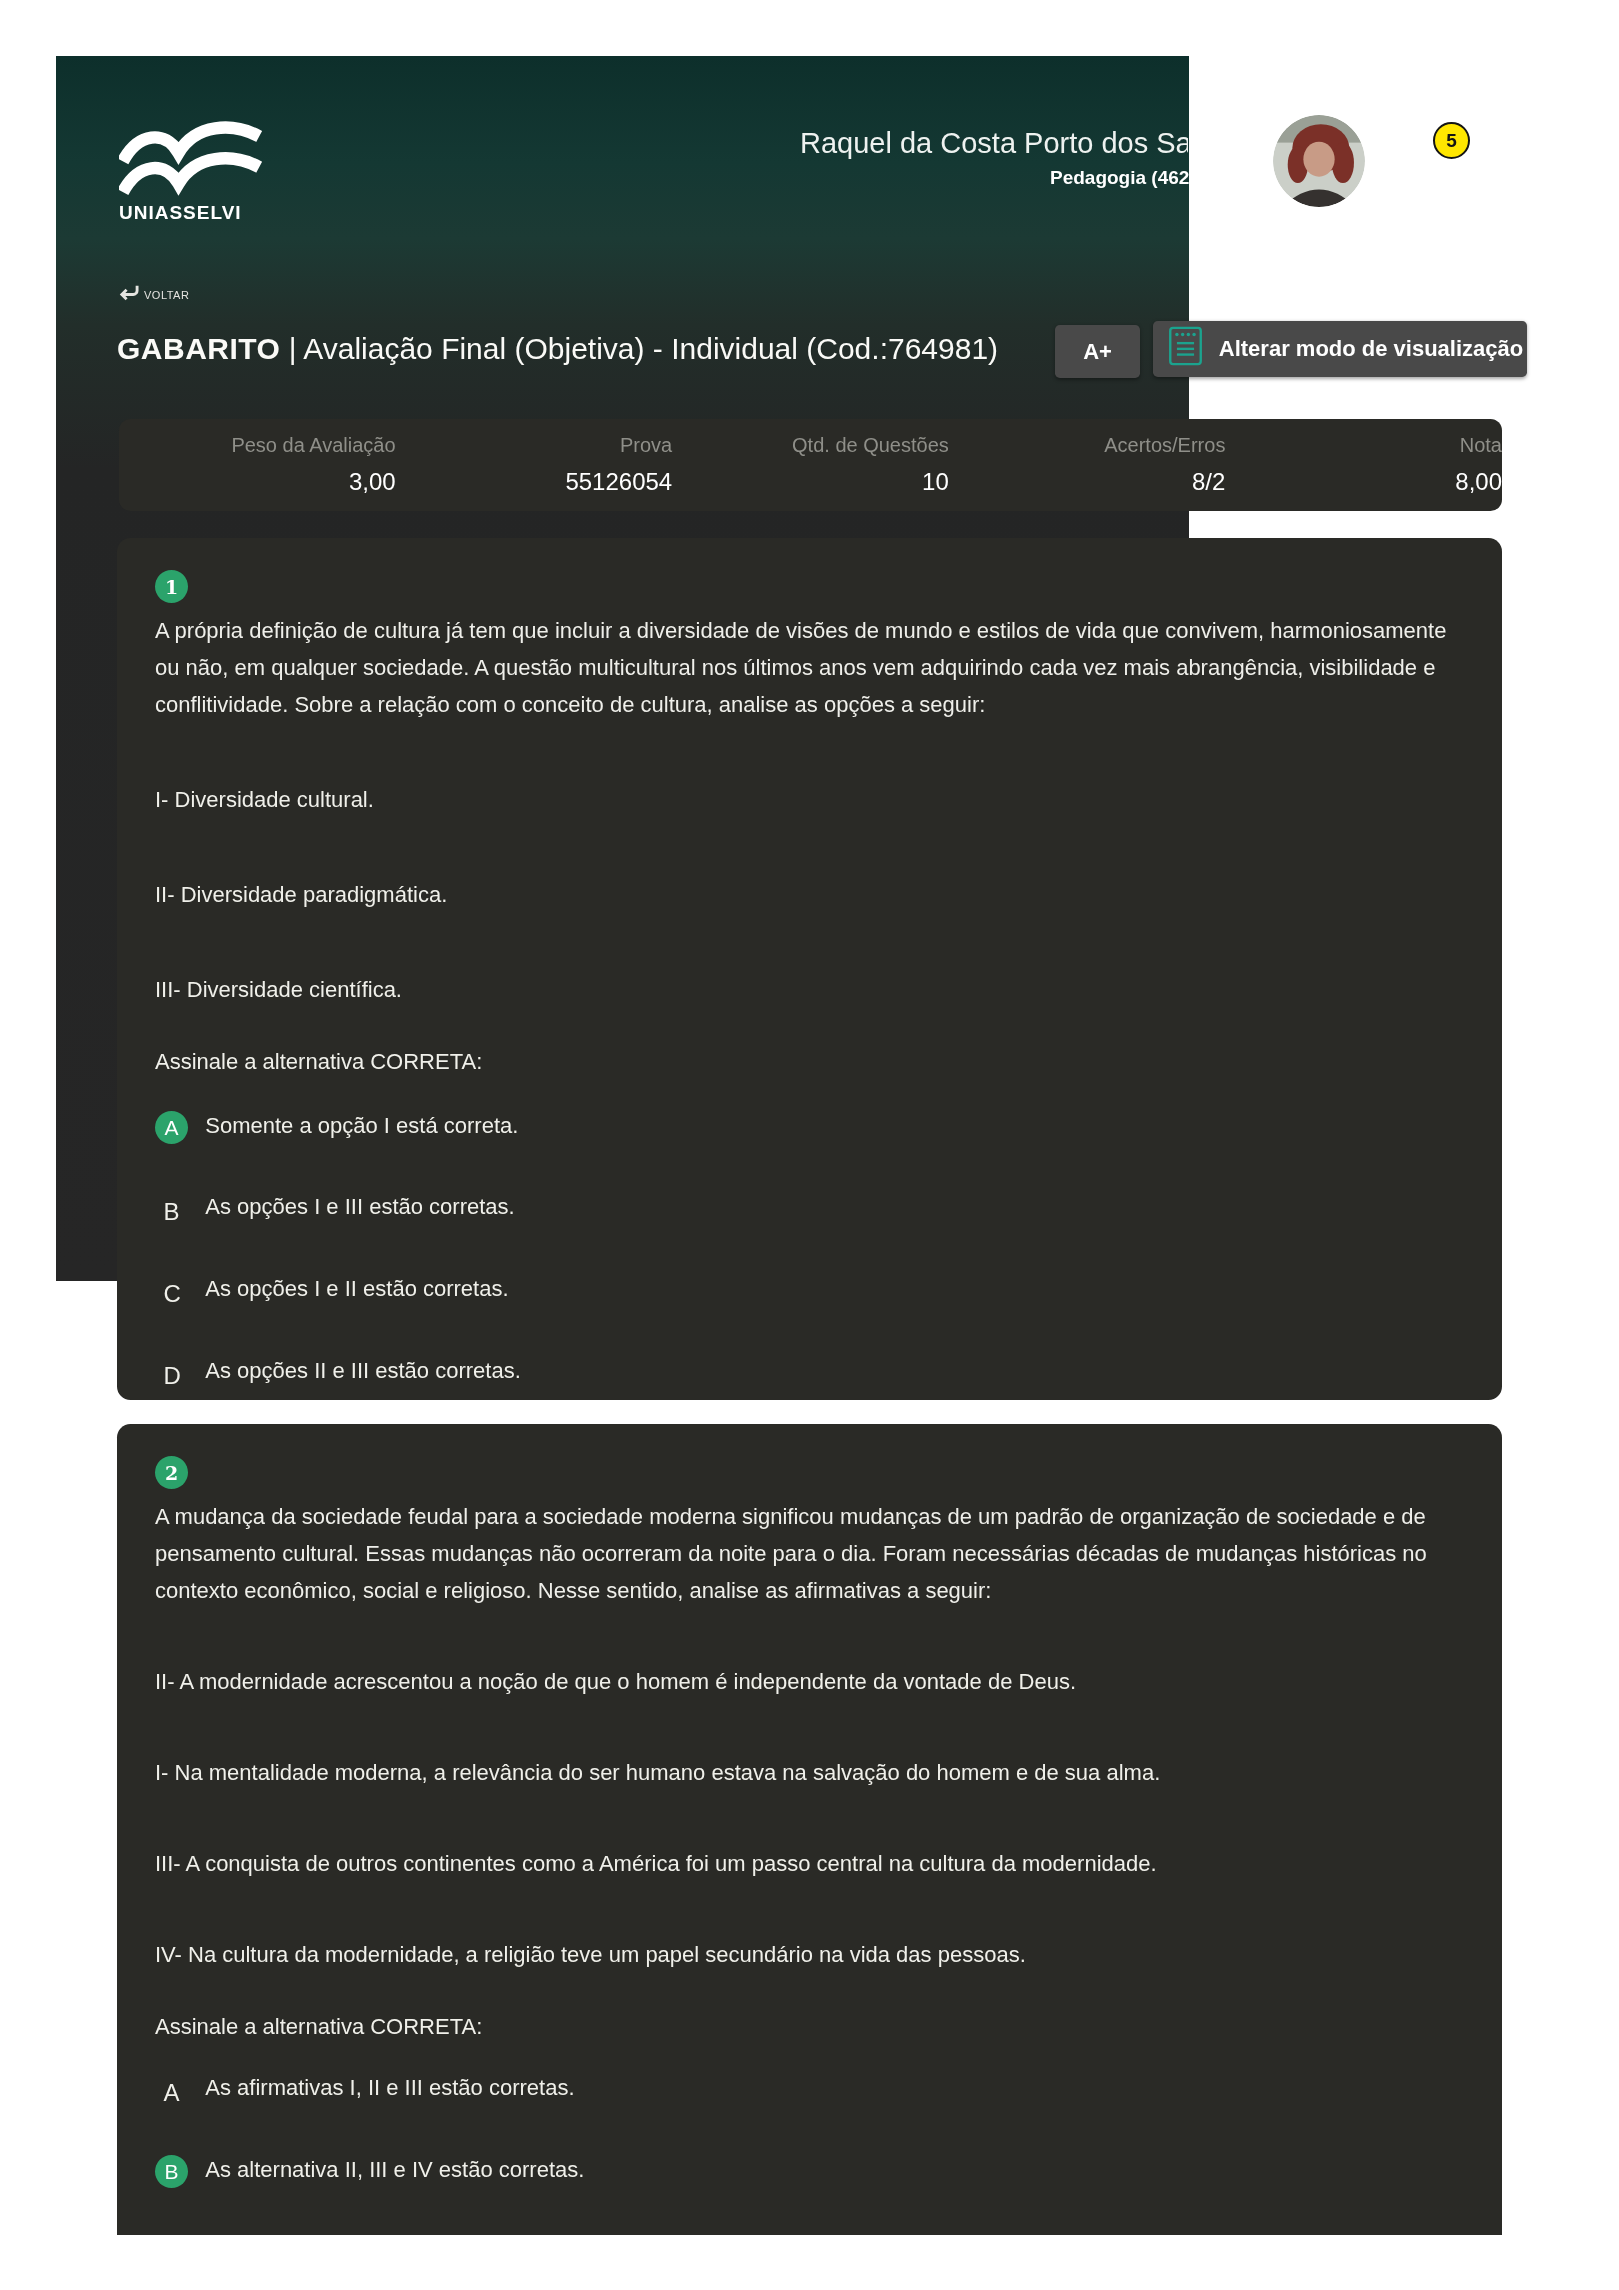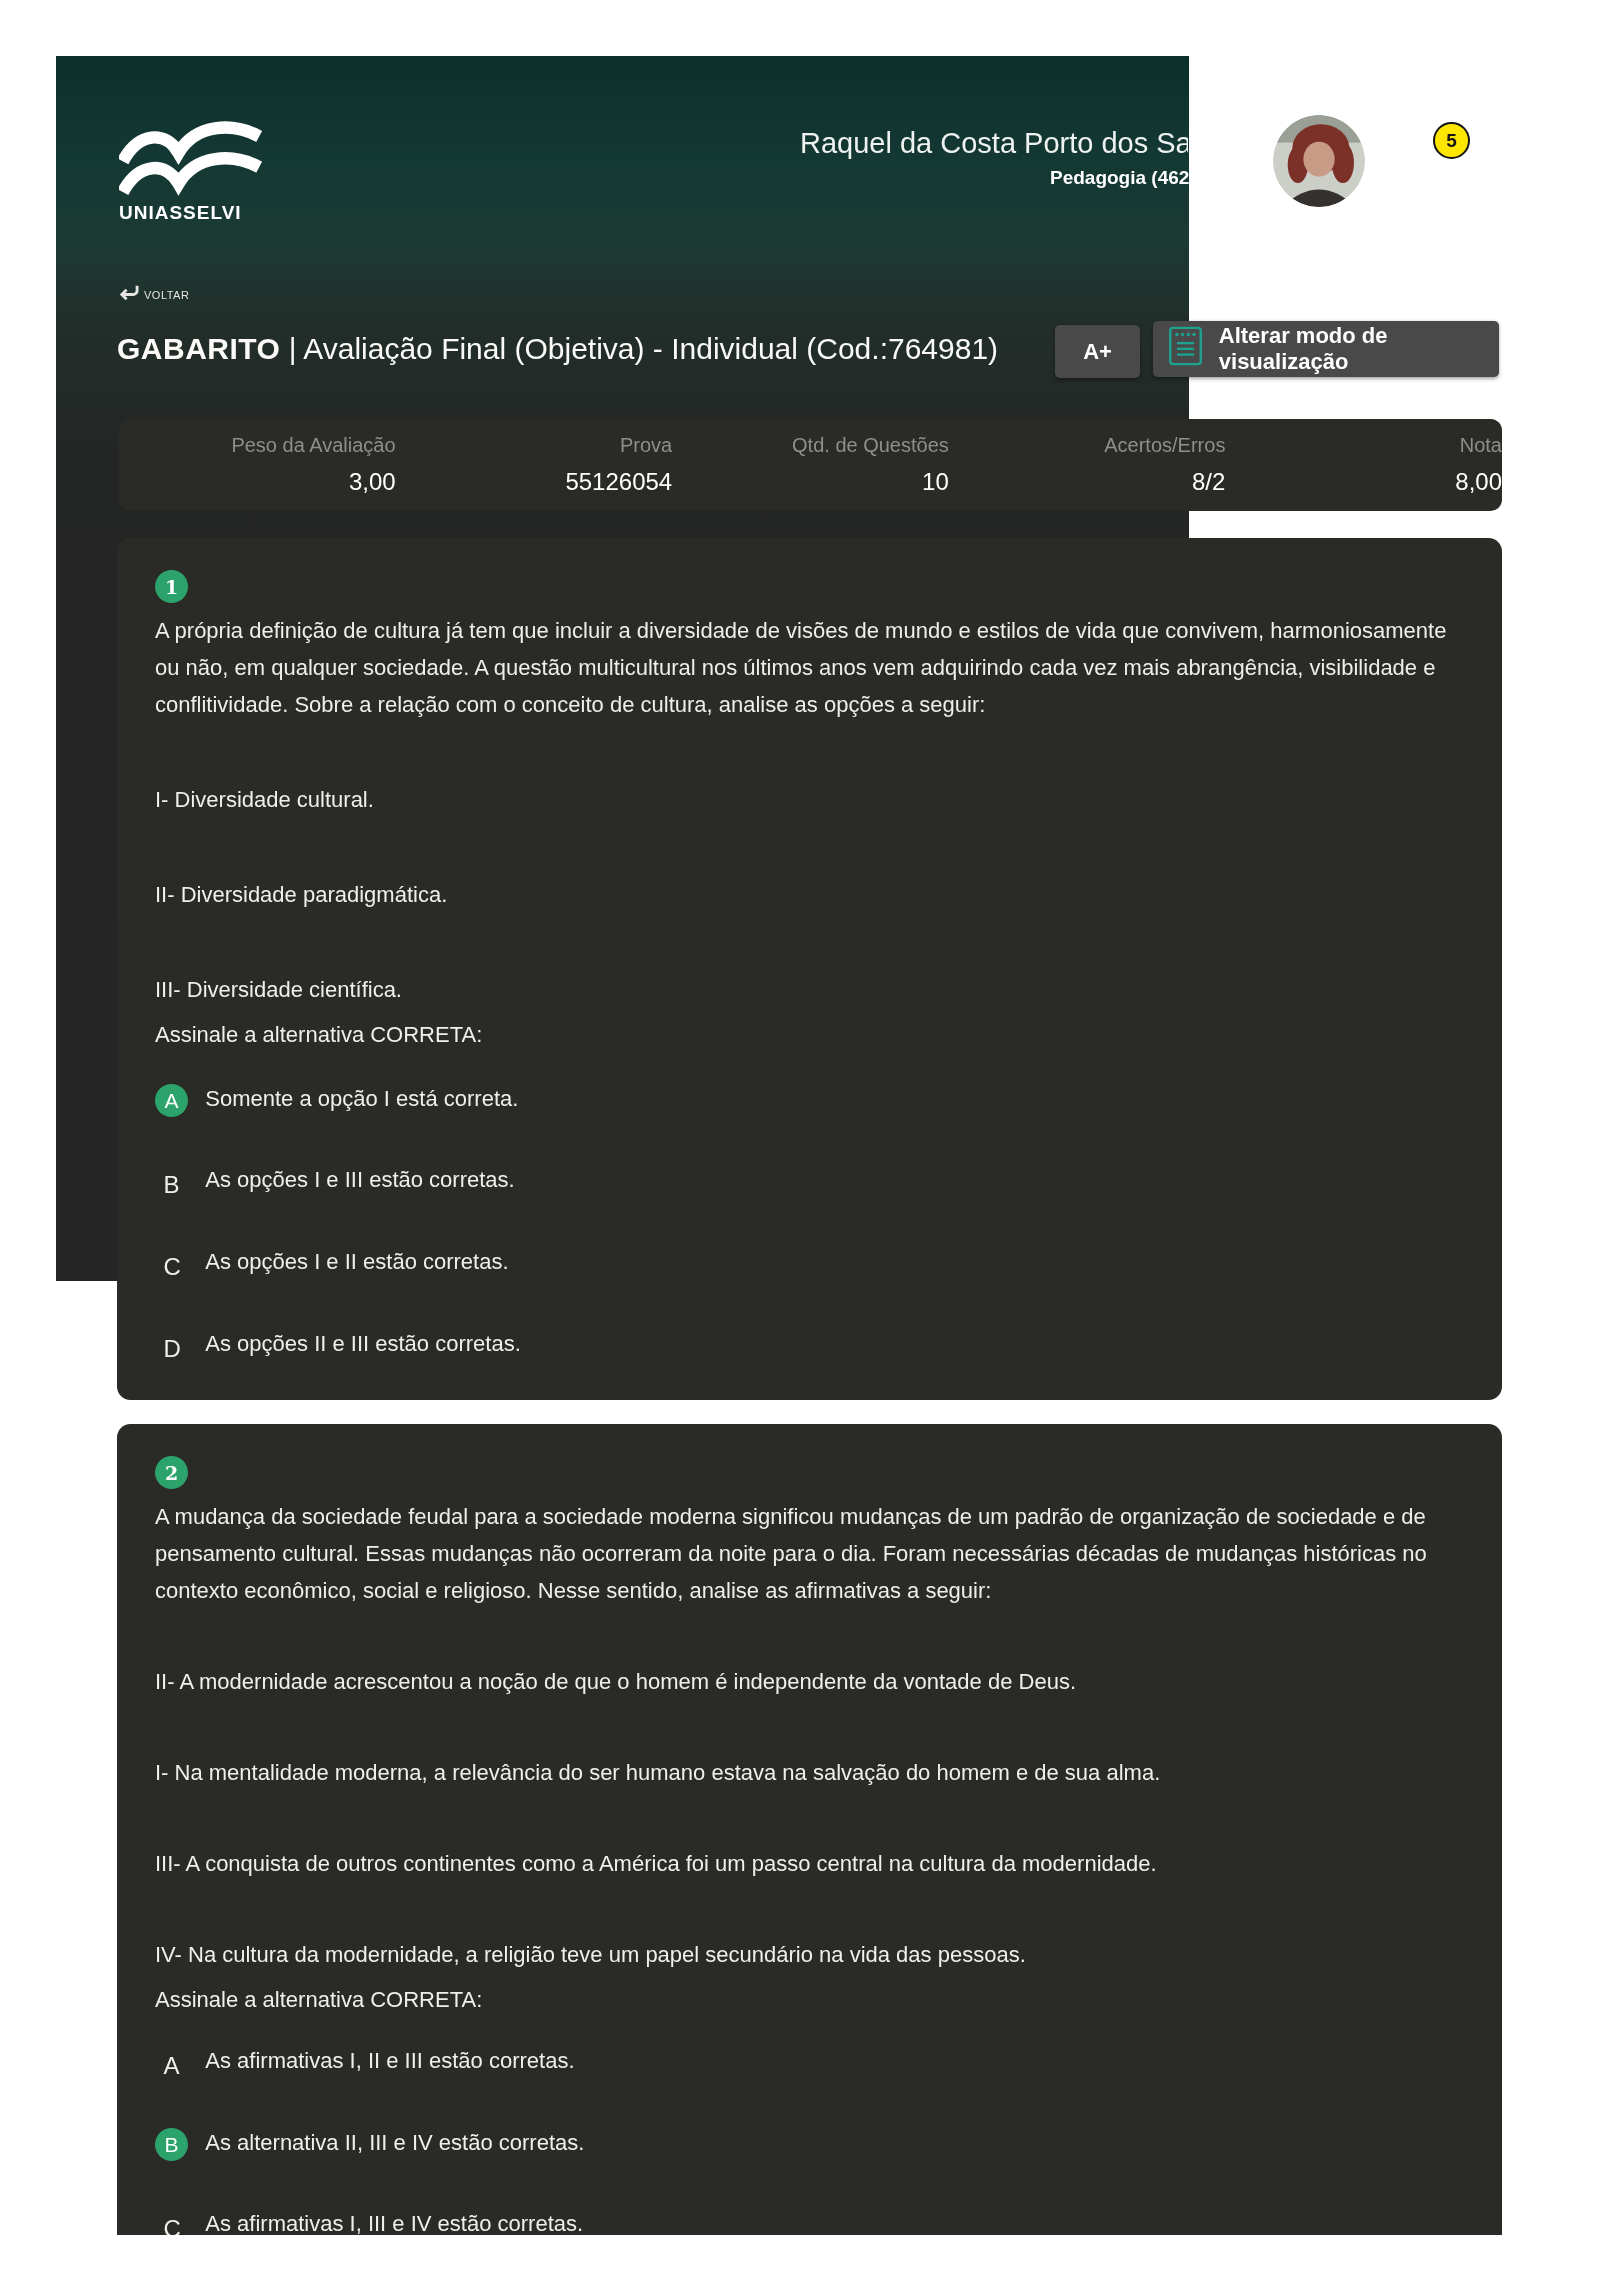--- a/index.html
+++ b/index.html
@@ -31,21 +31,21 @@
     gap:4px; color:#e4e4e0; font-size:11px; letter-spacing:0.5px; cursor:pointer; }
 
   .title { position:absolute; left:117px; top:332px; color:#fafaf7; font-size:30px;
     font-weight:300; white-space:nowrap; }
   .title b { font-weight:900; letter-spacing:0.5px; }
 
   .btn { position:absolute; background:#494949; border-radius:4.8px; color:#fff;
     display:flex; align-items:center; justify-content:center; cursor:pointer;
     font-weight:bold; box-shadow:0 1.9px 3.8px rgba(0,0,0,0.35); }
   .btn-aplus { left:1055px; top:325px; width:85px; height:53px; font-size:22px; }
-  .btn-view { left:1153px; top:321px; width:346px; height:56px; font-size:22px;
+  .btn-view { left:1153px; top:321px; width:374px; height:56px; font-size:22px;
     justify-content:flex-start; padding-left:15.4px; gap:15.4px; }
 
   .stats { position:absolute; left:119px; top:419px; width:1383px; height:92px;
     background:#2a2a26; border-radius:11.5px; display:grid;
     grid-template-columns:repeat(5,1fr); align-items:center; }
   .stat { text-align:right; }
   .stat .lab { color:#8f8f89; font-size:20px; font-weight:300; }
   .stat .val { color:#ffffff; font-size:24px; margin-top:11px; }
 
   .card { position:absolute; left:117px; width:1385px; background:#2a2a26;
@@ -53,21 +53,21 @@
   .card1 { top:538px; height:862px; border-radius:13.4px; }
   .card2 { top:1424px; height:811px; border-radius:13.4px 13.4px 0 0; }
 
   .q-badge { width:33px; height:33px; border-radius:50%; background:#2ba36b;
     color:#fff; font-family:"DejaVu Serif", serif; font-weight:bold; font-size:19px;
     display:flex; align-items:center; justify-content:center; }
   .q-text { margin-top:8.6px; font-size:22px; font-weight:300; line-height:37px;
     width:1311px; color:#efefea; }
   .q-item { margin-top:58px; font-size:22px; font-weight:300; line-height:37px; }
   .card2 .q-item { margin-top:54px; }
-  .q-prompt { margin-top:8px; font-size:22px; font-weight:300; line-height:37px; }
+  .q-prompt { margin-top:35px; font-size:22px; font-weight:300; line-height:37px; }
 
   .alts { margin-top:0; }
   .alt-row { display:flex; align-items:flex-start; margin-top:46px; min-height:33px;
     cursor:pointer; }
   .card1 .alt-row:first-child { margin-top:30px; }
   .card2 .alt-row:first-child { margin-top:27px; }
   .alt-letter { width:33px; margin-right:17.3px; flex:none; font-size:24px;
     font-weight:300; color:#f0f0ea; padding-left:8.6px; padding-top:7.7px; }
   .alt-letter.sel { background:#2ba36b; border-radius:50%; height:33px; padding:0;
     display:flex; align-items:center; justify-content:center; font-size:21px;

